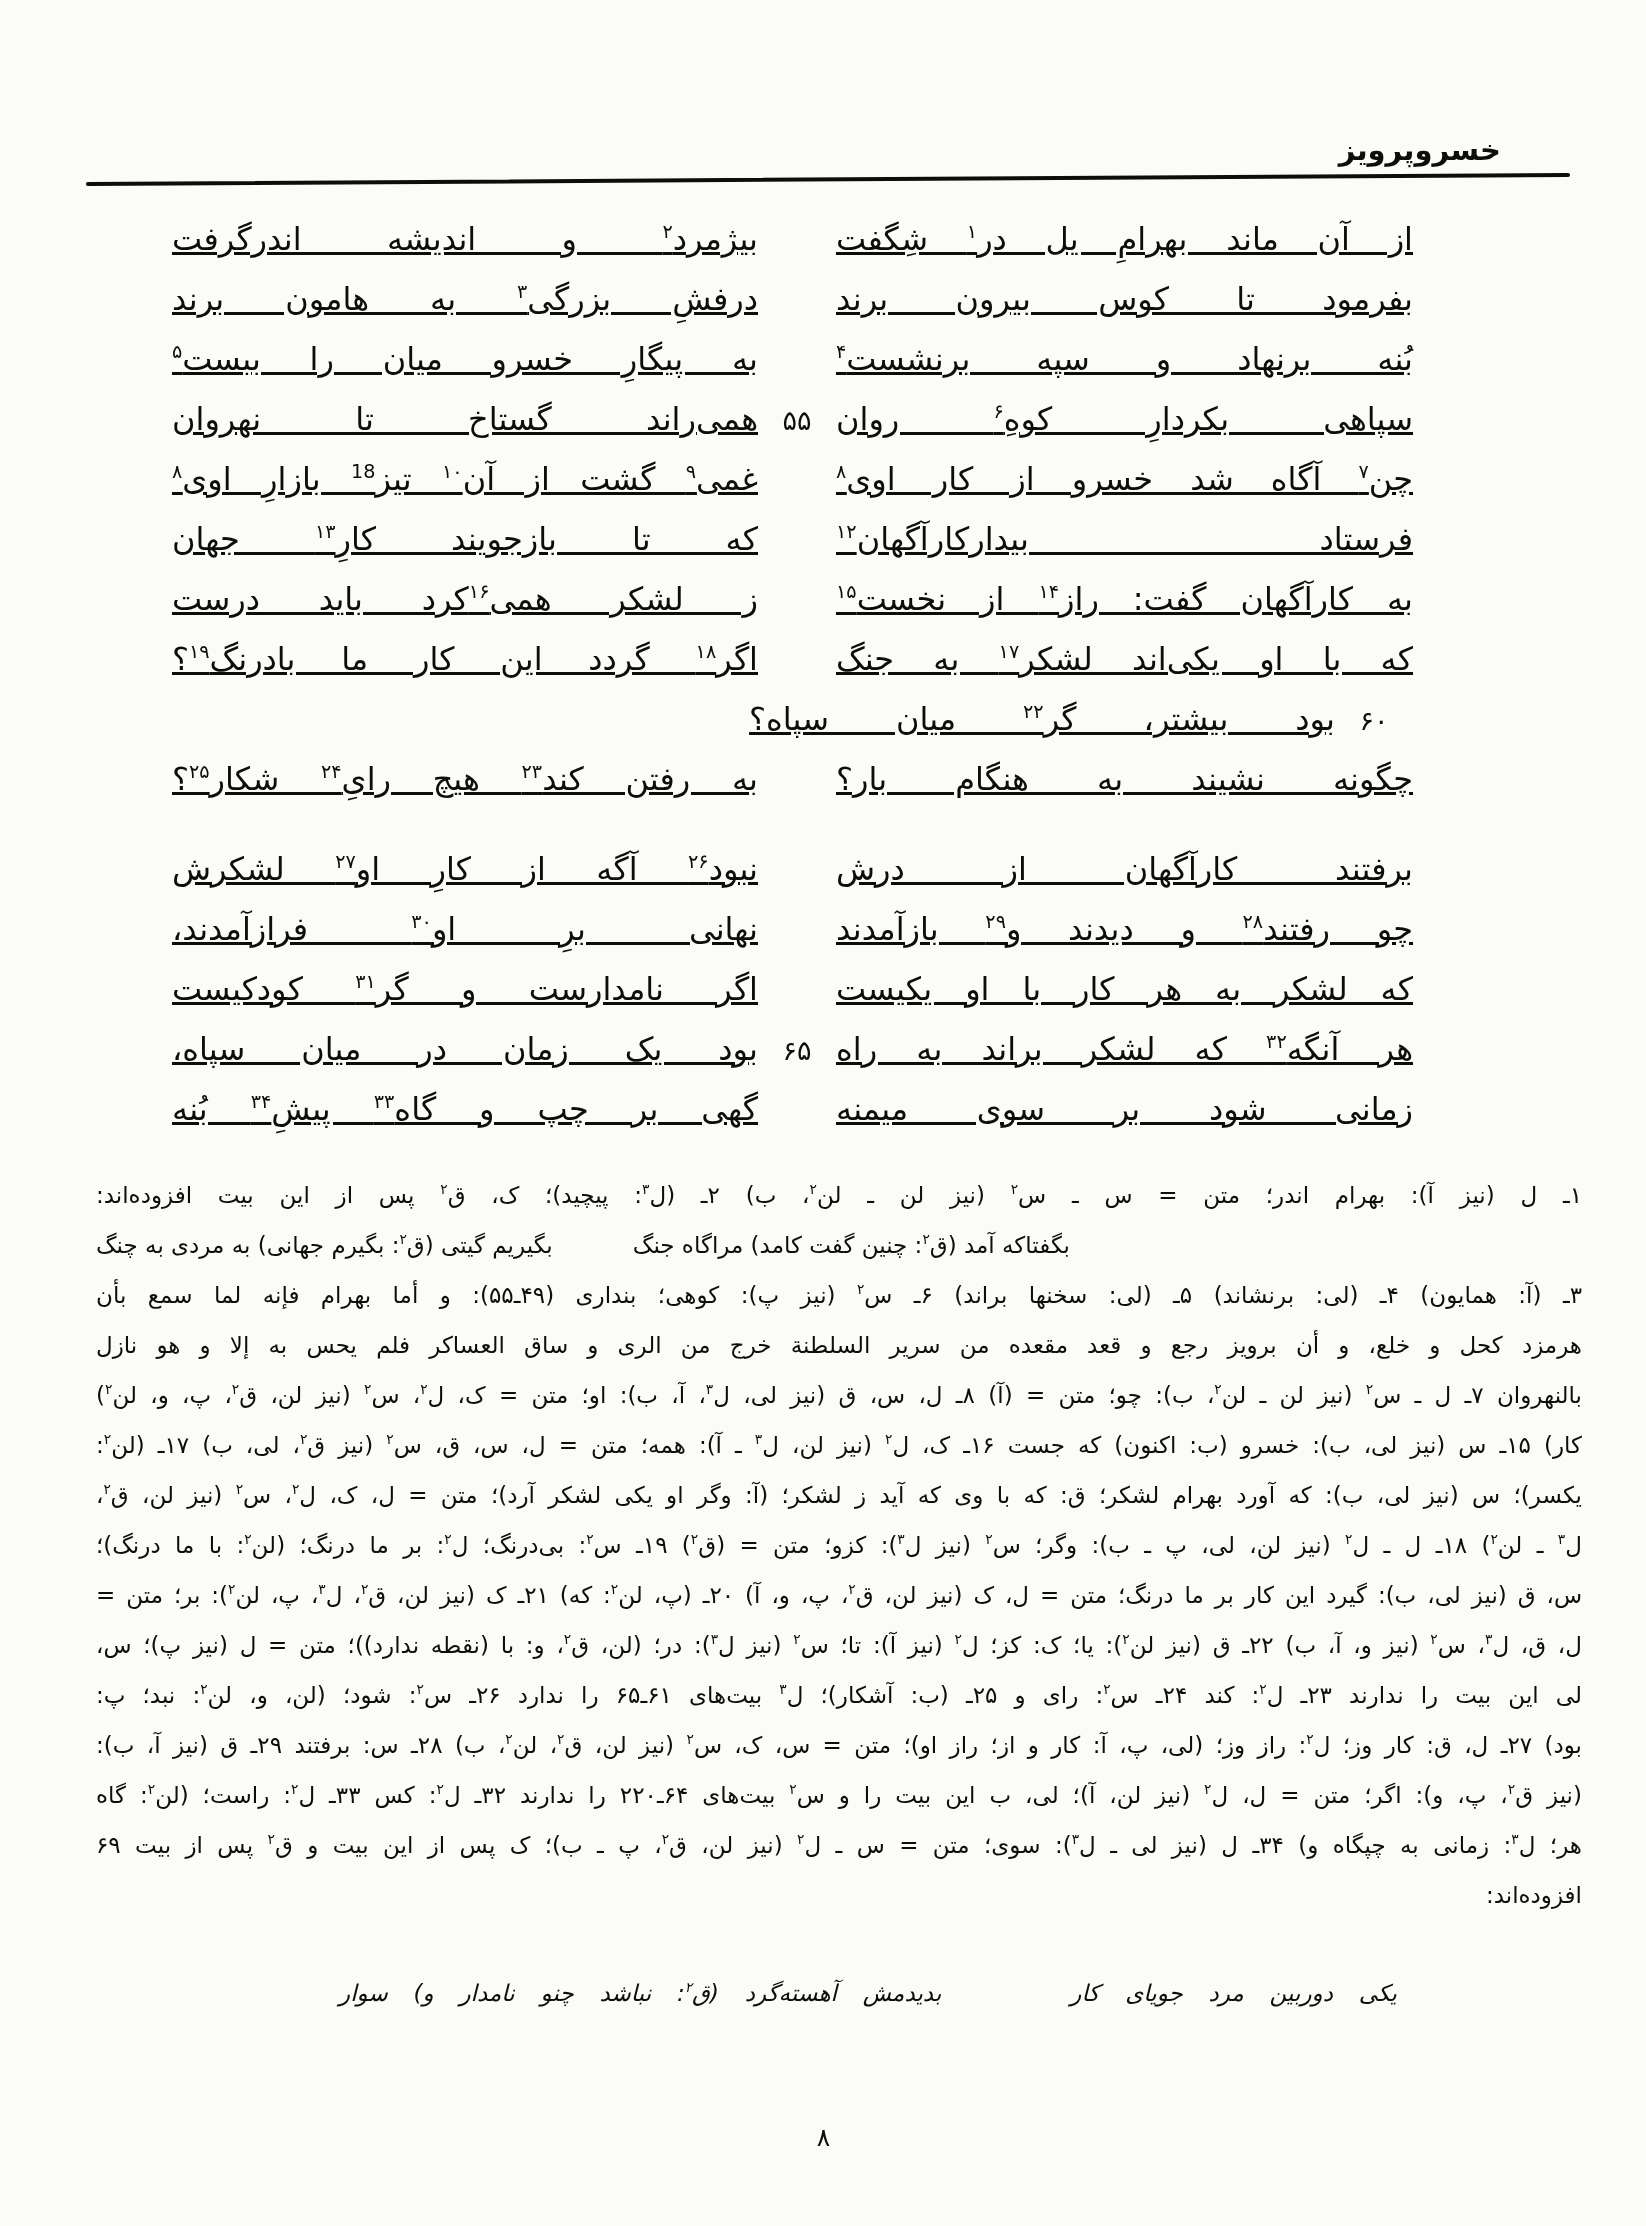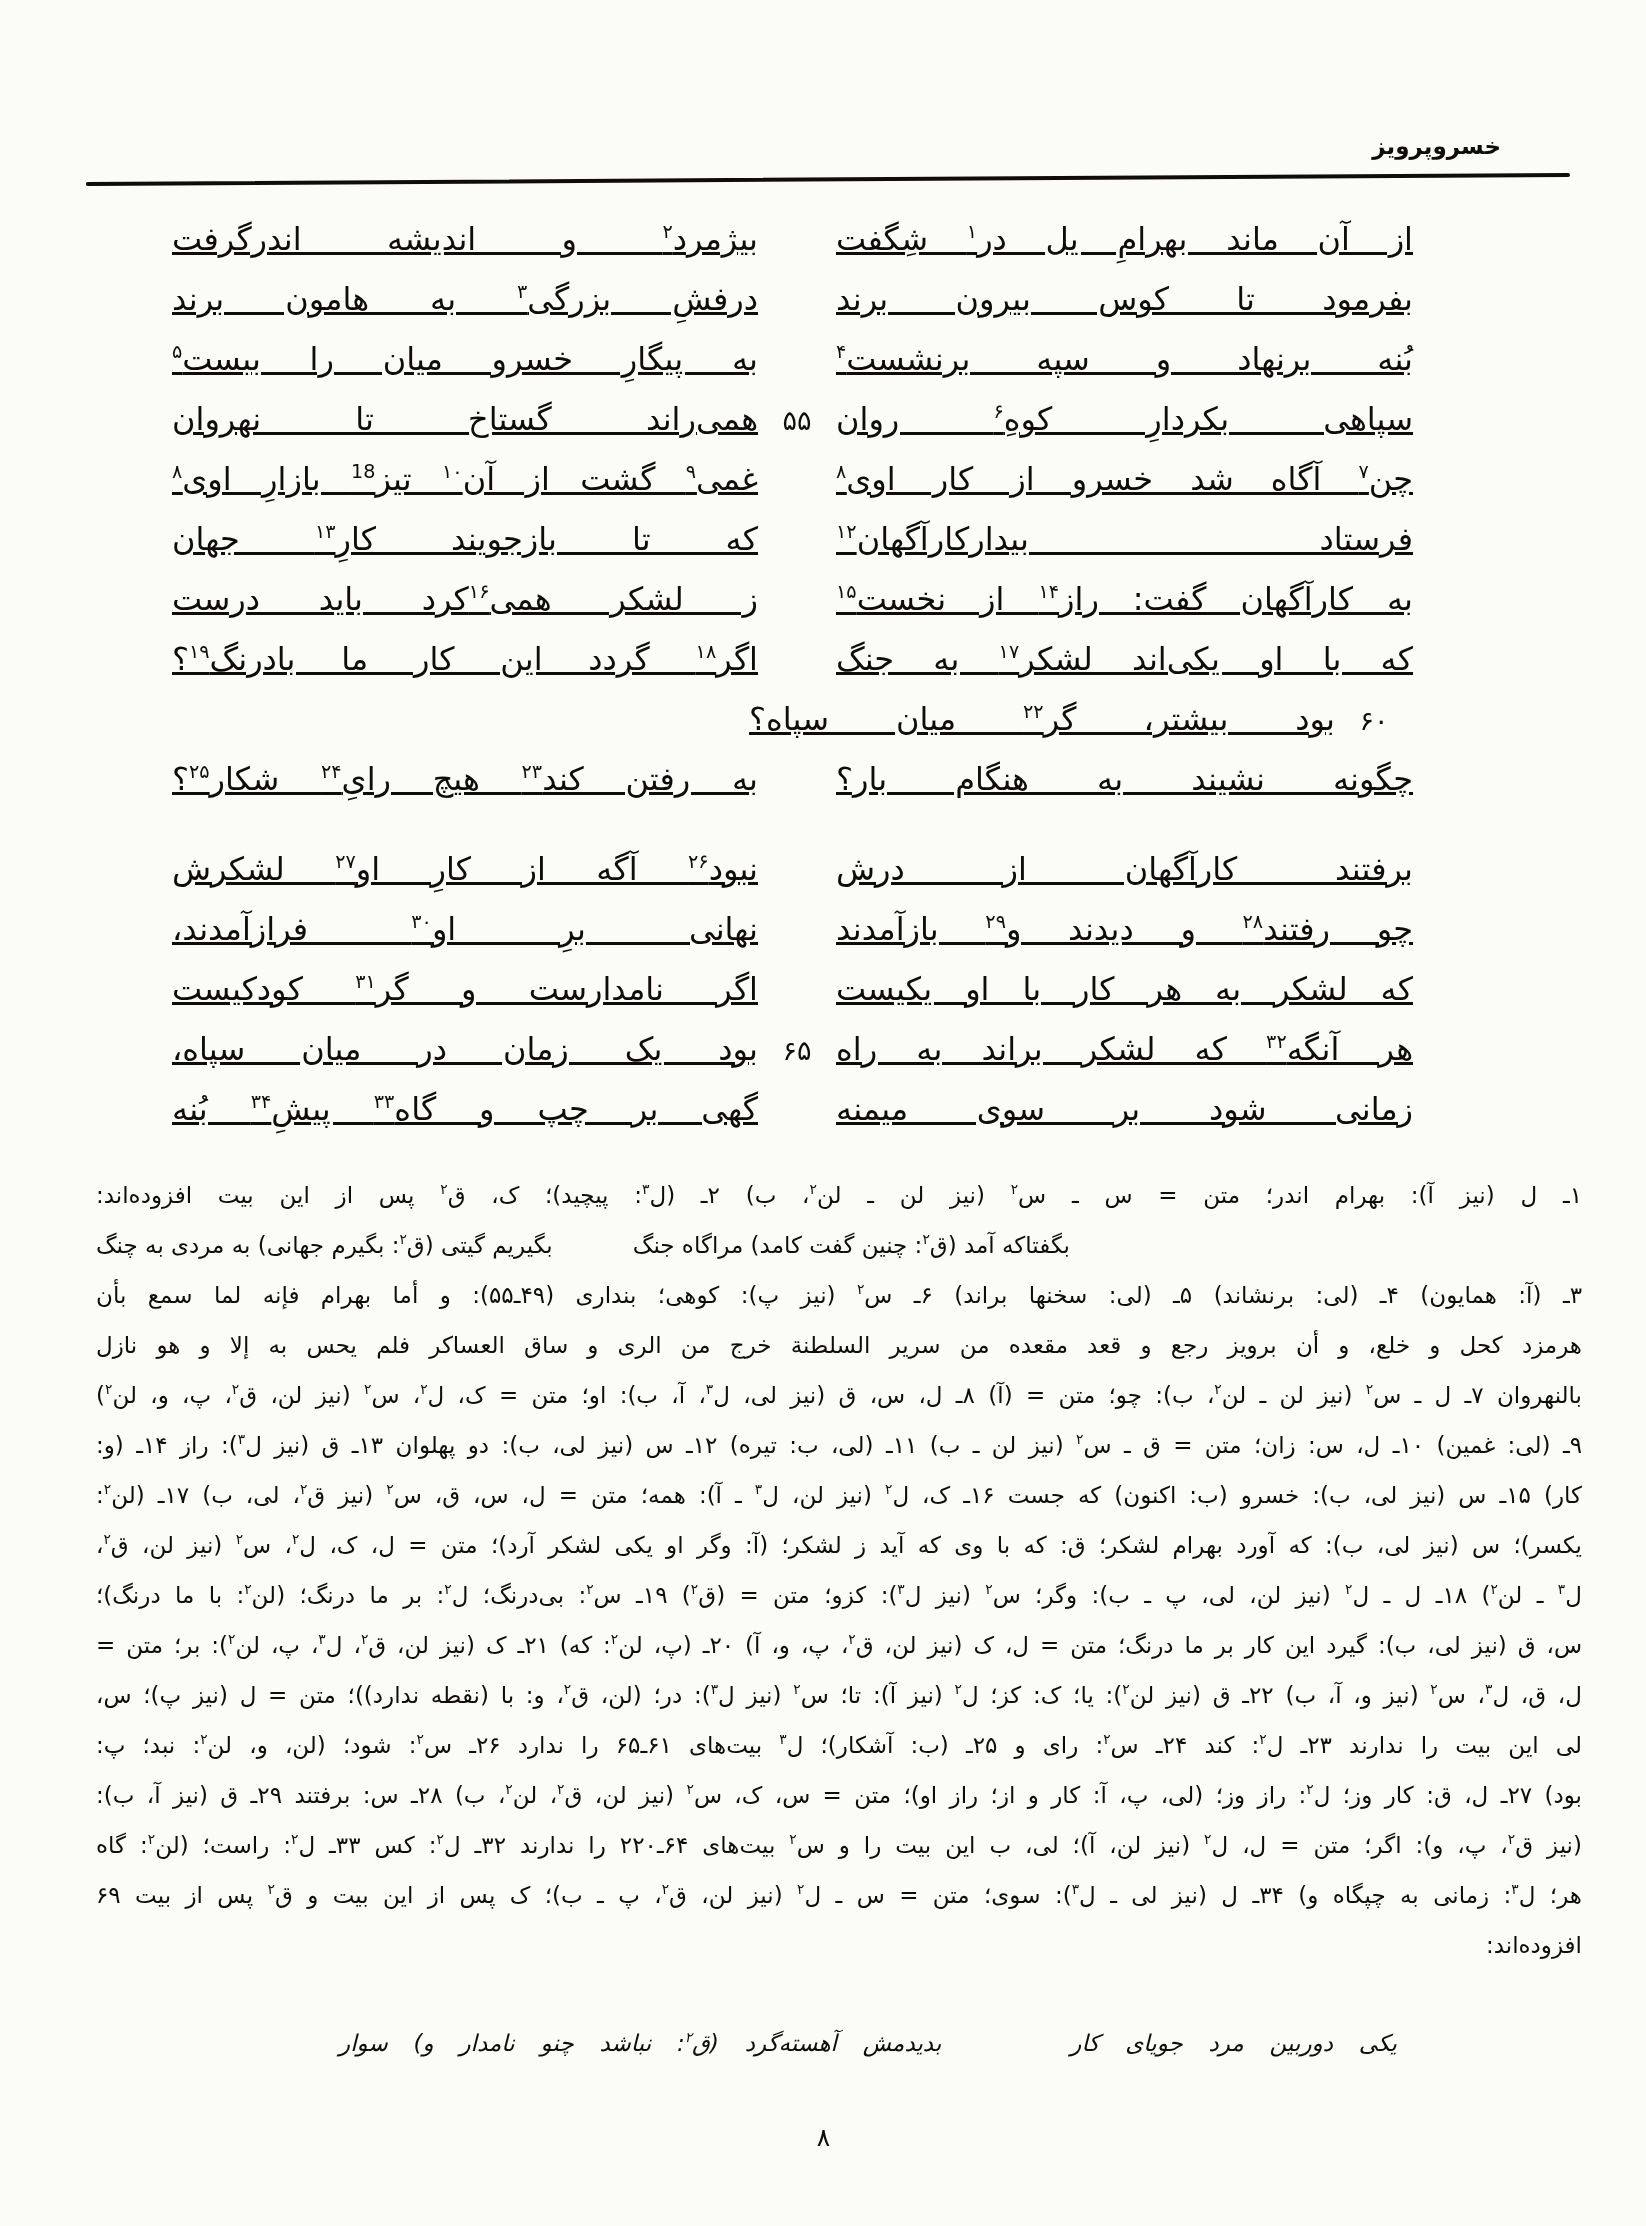--- a/index.html
+++ b/index.html
@@ -9,21 +9,21 @@
     font-family:"DejaVu Sans", sans-serif;
     color:#0e0d0b;
     position:relative;
     overflow:hidden;
   }
   .page{position:absolute;inset:0;}
 
   
   .header-title{
     position:absolute;top:133px;right:146px;
-    font-size:23px;font-weight:bold;direction:rtl;
+    font-size:29px;font-weight:bold;direction:rtl;
     letter-spacing:0.5px;
   }
   .header-rule{
     position:absolute;top:182px;left:86px;width:1484px;height:3.7px;
     background:#0e0d0b;border-radius:1.8px;
     transform:rotate(-0.35deg);transform-origin:left center;
   }
 
   
   .poem{
@@ -158,21 +158,20 @@
   <div class="footnotes">
     <div class="fn-line">۱ـ ل (نیز آ): بهرام اندر؛ متن = س ـ س<sup>۲</sup> (نیز لن ـ لن<sup>۲</sup>، ب)   ۲ـ (ل<sup>۳</sup>: پیچید)؛ ک، ق<sup>۲</sup> پس از این بیت افزوده‌اند:</div>
     <div class="fn-verse fn-verse-1">
       <span class="vr">بگفتاکه آمد (ق<sup>۲</sup>: چنین گفت کامد) مراگاه جنگ</span>
       <span class="vgap"></span>
       <span class="vr">بگیریم گیتی (ق<sup>۲</sup>: بگیرم جهانی) به مردی به چنگ</span>
     </div>
     <div class="fn-line">۳ـ (آ: همایون)   ۴ـ (لی: برنشاند)   ۵ـ (لی: سخنها براند)   ۶ـ س<sup>۲</sup> (نیز پ): کوهی؛ بنداری (۴۹ـ۵۵): و أما بهرام فإنه لما سمع بأن</div>
     <div class="fn-line">هرمزد کحل و خلع، و أن برویز رجع و قعد مقعده من سریر السلطنة خرج من الری و ساق العساکر فلم یحس به إلا و هو نازل</div>
     <div class="fn-line">بالنهروان   ۷ـ ل ـ س<sup>۲</sup> (نیز لن ـ لن<sup>۲</sup>، ب): چو؛ متن = (آ)   ۸ـ ل، س، ق (نیز لی، ل<sup>۳</sup>، آ، ب): او؛ متن = ک، ل<sup>۲</sup>، س<sup>۲</sup> (نیز لن، ق<sup>۲</sup>، پ، و، لن<sup>۲</sup>)</div>
-    <div class="fn-line">۹ـ (لی: غمین)   ۱۰ـ ل، س: زان؛ متن = ق ـ س<sup>۲</sup> (نیز لن ـ ب)   ۱۱ـ (لی، ب: تیره)   ۱۲ـ س (نیز لی، ب): دو پهلوان   ۱۳ـ ق (نیز ل<sup>۳</sup>): راز   ۱۴ـ (و:</div>
     <div class="fn-line">کار)   ۱۵ـ س (نیز لی، ب): خسرو (ب: اکنون) که جست   ۱۶ـ ک، ل<sup>۲</sup> (نیز لن، ل<sup>۳</sup> ـ آ): همه؛ متن = ل، س، ق، س<sup>۲</sup> (نیز ق<sup>۲</sup>، لی، ب)   ۱۷ـ (لن<sup>۲</sup>:</div>
     <div class="fn-line">یکسر)؛ س (نیز لی، ب): که آورد بهرام لشکر؛ ق: که با وی که آید ز لشکر؛ (آ: وگر او یکی لشکر آرد)؛ متن = ل، ک، ل<sup>۲</sup>، س<sup>۲</sup> (نیز لن، ق<sup>۲</sup>،</div>
     <div class="fn-line">ل<sup>۳</sup> ـ لن<sup>۲</sup>)   ۱۸ـ ل ـ ل<sup>۲</sup> (نیز لن، لی، پ ـ ب): وگر؛ س<sup>۲</sup> (نیز ل<sup>۳</sup>): کزو؛ متن = (ق<sup>۲</sup>)   ۱۹ـ س<sup>۲</sup>: بی‌درنگ؛ ل<sup>۲</sup>: بر ما درنگ؛ (لن<sup>۲</sup>: با ما درنگ)؛</div>
     <div class="fn-line">س، ق (نیز لی، ب): گیرد این کار بر ما درنگ؛ متن = ل، ک (نیز لن، ق<sup>۲</sup>، پ، و، آ)   ۲۰ـ (پ، لن<sup>۲</sup>: که)   ۲۱ـ ک (نیز لن، ق<sup>۲</sup>، ل<sup>۳</sup>، پ، لن<sup>۲</sup>): بر؛ متن =</div>
     <div class="fn-line">ل، ق، ل<sup>۳</sup>، س<sup>۲</sup> (نیز و، آ، ب)   ۲۲ـ ق (نیز لن<sup>۲</sup>): یا؛ ک: کز؛ ل<sup>۲</sup> (نیز آ): تا؛ س<sup>۲</sup> (نیز ل<sup>۳</sup>): در؛ (لن، ق<sup>۲</sup>، و: با (نقطه ندارد))؛ متن = ل (نیز پ)؛ س،</div>
     <div class="fn-line">لی این بیت را ندارند   ۲۳ـ ل<sup>۲</sup>: کند   ۲۴ـ س<sup>۲</sup>: رای و   ۲۵ـ (ب: آشکار)؛ ل<sup>۳</sup> بیت‌های ۶۱ـ۶۵ را ندارد   ۲۶ـ س<sup>۲</sup>: شود؛ (لن، و، لن<sup>۲</sup>: نبد؛ پ:</div>
     <div class="fn-line">بود)   ۲۷ـ ل، ق: کار وز؛ ل<sup>۲</sup>: راز وز؛ (لی، پ، آ: کار و از؛ راز او)؛ متن = س، ک، س<sup>۲</sup> (نیز لن، ق<sup>۲</sup>، لن<sup>۲</sup>، ب)   ۲۸ـ س: برفتند   ۲۹ـ ق (نیز آ، ب):</div>
     <div class="fn-line">(نیز ق<sup>۲</sup>، پ، و): اگر؛ متن = ل، ل<sup>۲</sup> (نیز لن، آ)؛ لی، ب این بیت را و س<sup>۲</sup> بیت‌های ۶۴ـ۲۲۰ را ندارند   ۳۲ـ ل<sup>۲</sup>: کس   ۳۳ـ ل<sup>۲</sup>: راست؛ (لن<sup>۲</sup>: گاه</div>
     <div class="fn-line">هر؛ ل<sup>۳</sup>: زمانی به چپگاه و)   ۳۴ـ ل (نیز لی ـ ل<sup>۳</sup>): سوی؛ متن = س ـ ل<sup>۲</sup> (نیز لن، ق<sup>۲</sup>، پ ـ ب)؛ ک پس از این بیت و ق<sup>۲</sup> پس از بیت ۶۹</div>
     <div class="fn-line short">افزوده‌اند:</div>

